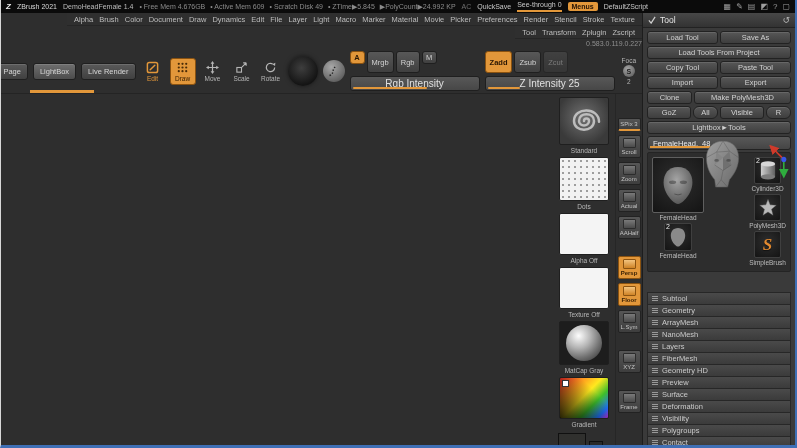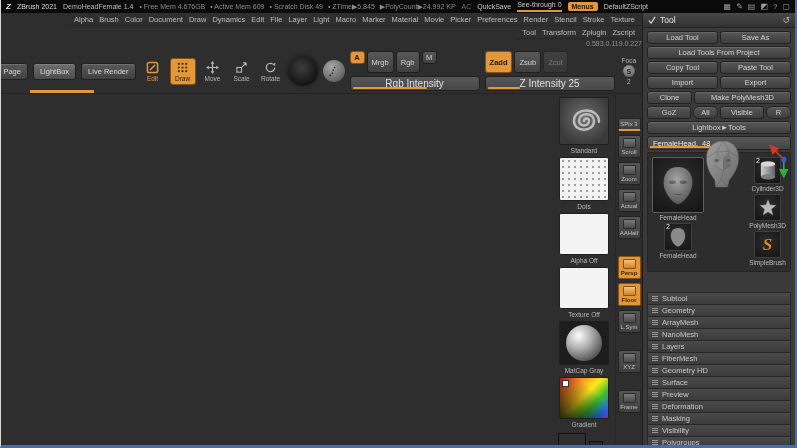--- a/index.html
+++ b/index.html
@@ -628,33 +628,29 @@
             <div class="section">
             <i class="sec-icon"></i>
             <span>FiberMesh</span>
           </div>
             <div class="section">
             <i class="sec-icon"></i>
             <span>Geometry HD</span>
           </div>
             <div class="section">
             <i class="sec-icon"></i>
+            <span>Preview</span>
+          </div>
+            <div class="section">
+            <i class="sec-icon"></i>
             <span>Surface</span>
           </div>
             <div class="section">
             <i class="sec-icon"></i>
-            <span>Preview</span>
-          </div>
-            <div class="section">
-            <i class="sec-icon"></i>
             <span>Deformation</span>
-          </div>
-            <div class="section">
-            <i class="sec-icon"></i>
-            <span>Masking</span>
           </div>
             <div class="section">
             <i class="sec-icon"></i>
             <span>Visibility</span>
           </div>
             <div class="section">
             <i class="sec-icon"></i>
             <span>Polygroups</span>
           </div>
             <div class="section">

